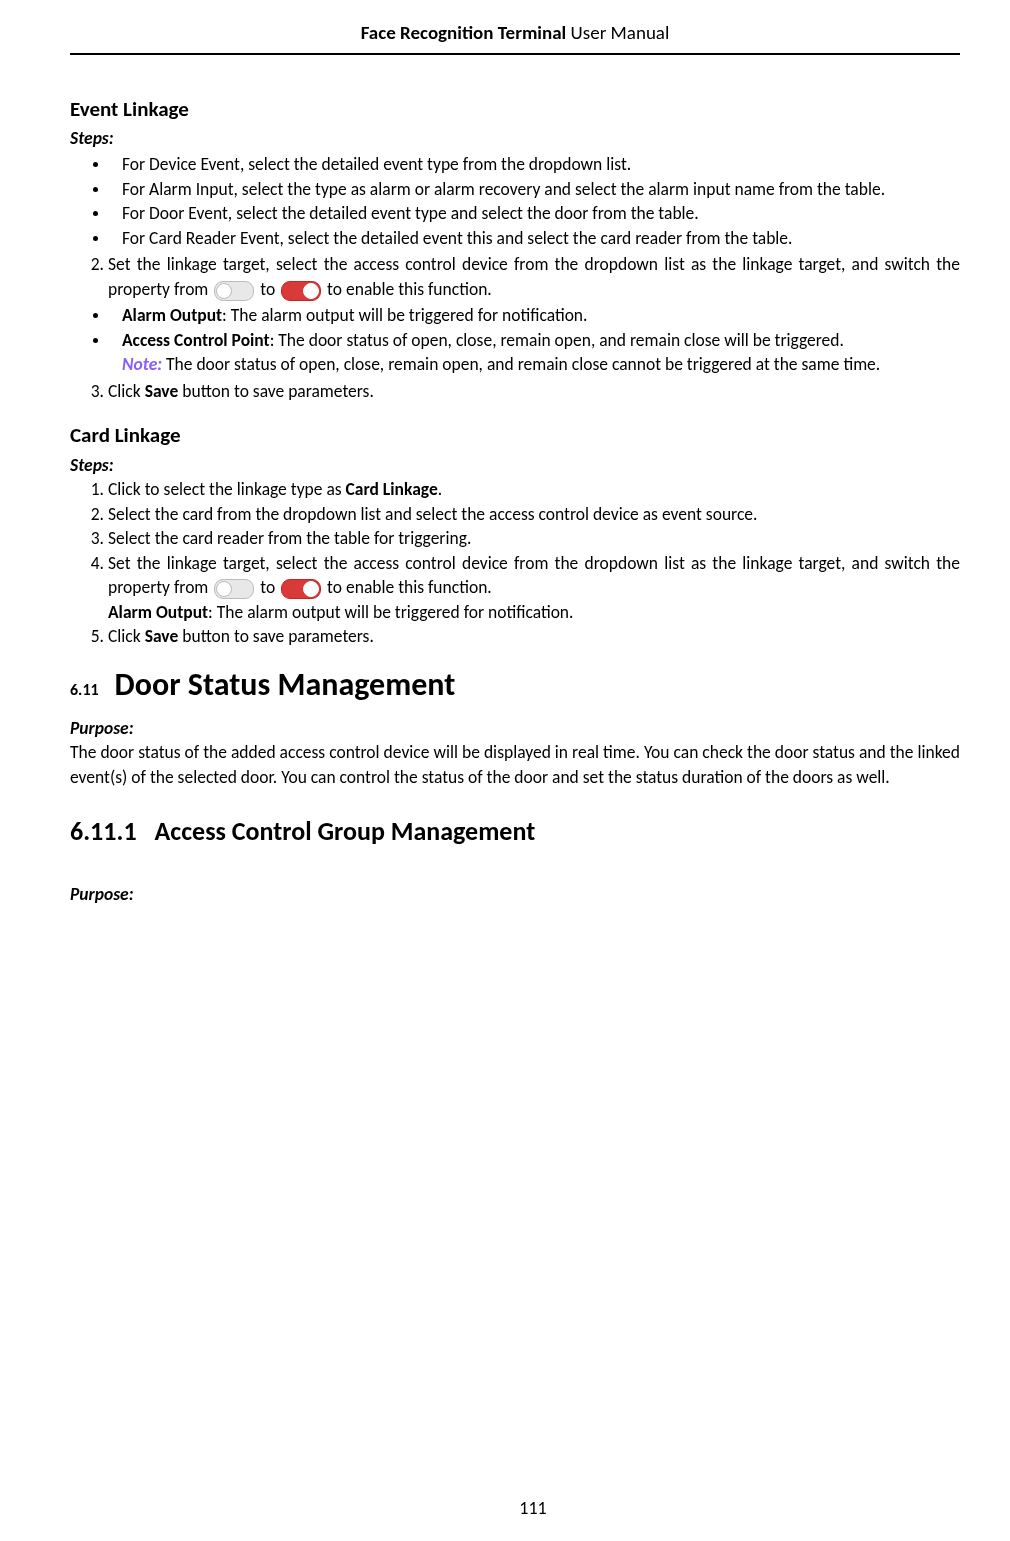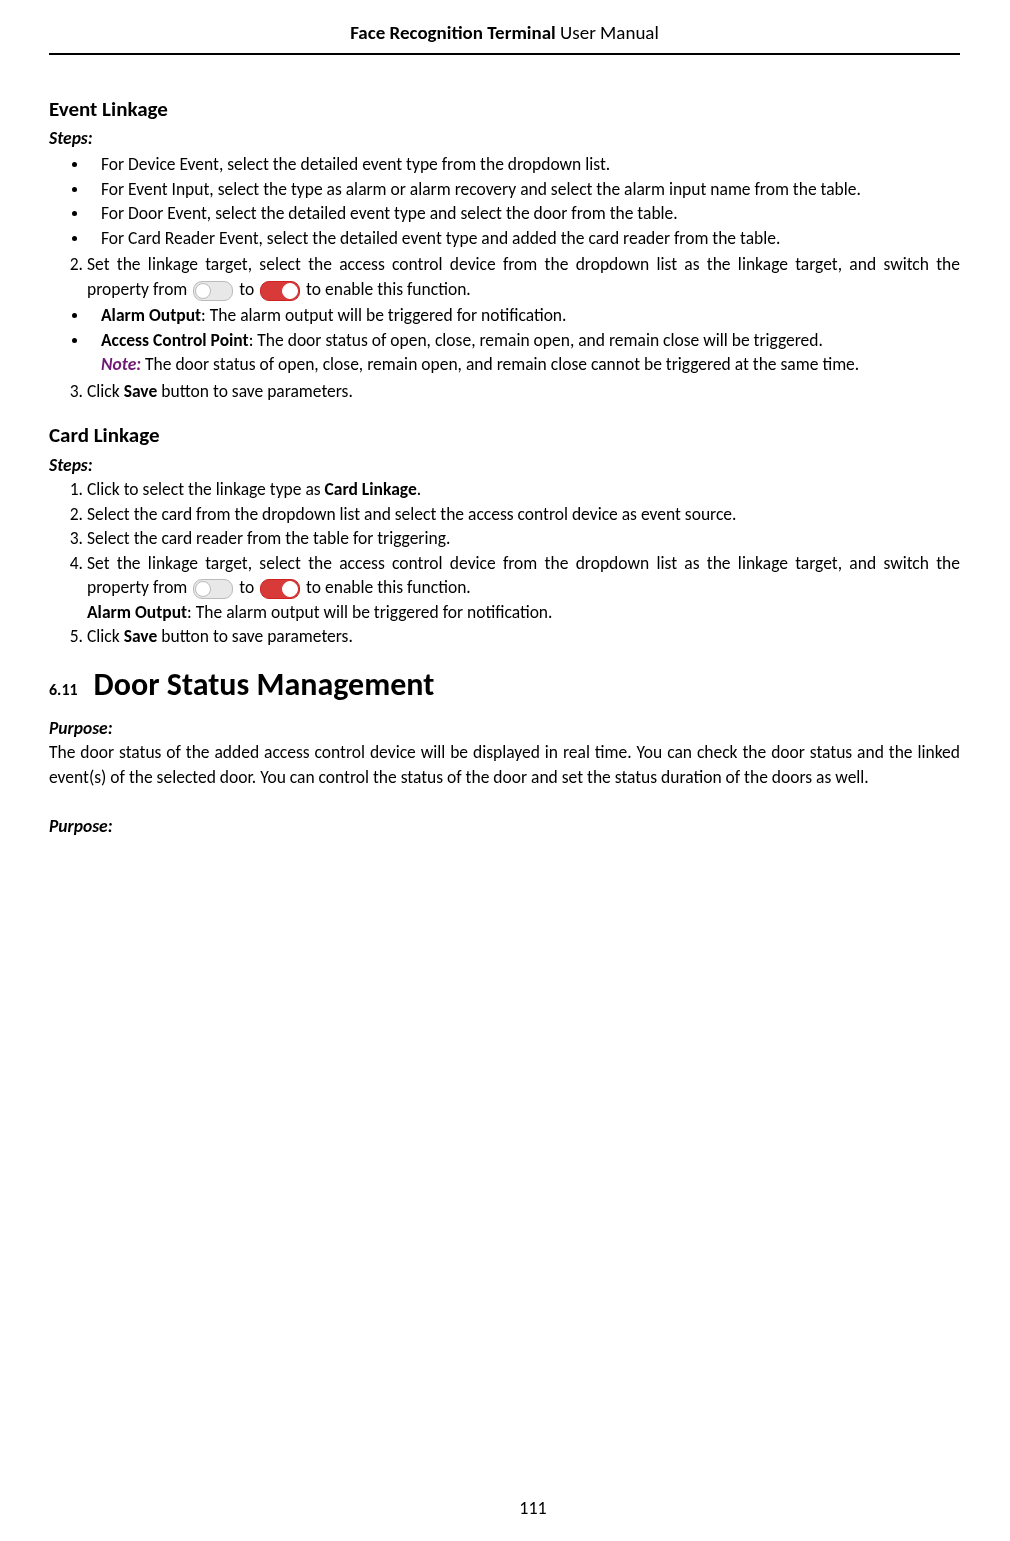--- a/index.html
+++ b/index.html
@@ -8,21 +8,21 @@
     line-height: 1.4;
     color: #000;
     margin: 0;
     padding: 0;
     width: 1010px;
     height: 1541px;
     box-sizing: border-box;
     position: relative;
   }
   .page {
-    padding: 20px 50px 0 49px;
+    padding: 20px 50px 0 70px;
   }
   .header {
     text-align: center;
     font-size: 19px;
     padding-bottom: 6px;
     border-bottom: 2.5px solid #000;
     margin-bottom: 40px;
   }
   .header .bold { font-weight: bold; }
   .header .regular { font-weight: normal; }
@@ -82,21 +82,21 @@
   ul.bullets > li {
     text-align: justify;
     padding-left: 12px;
     margin-bottom: 0px;
   }
   ul.bullets > li::marker {
     font-size: 16px;
   }
   .bold { font-weight: bold; }
   .note-red {
-    color: #701a75;
+    color: #8b5cf6;
     font-weight: bold;
     font-style: italic;
   }
   .toggle-off, .toggle-on {
     display: inline-block;
     vertical-align: middle;
     width: 38px;
     height: 18px;
     border-radius: 9px;
     position: relative;
@@ -151,23 +151,23 @@
     <span class="bold">Face Recognition Terminal</span>
     <span class="regular"> <span>User Manual</span></span>
   </div>
 
   
   <div class="h3">Event Linkage</div>
   <div class="label-bold-italic">Steps:</div>
 
   <ul class="bullets">
     <li>For Device Event, select the detailed event type from the dropdown list.</li>
-    <li>For Event Input, select the type as alarm or alarm recovery and select the alarm input name from the table.</li>
+    <li>For Alarm Input, select the type as alarm or alarm recovery and select the alarm input name from the table.</li>
     <li>For Door Event, select the detailed event type and select the door from the table.</li>
-    <li>For Card Reader Event, select the detailed event type and added the card reader from the table.</li>
+    <li>For Card Reader Event, select the detailed event this and select the card reader from the table.</li>
   </ul>
   <ol class="steps" start="2">
     <li>
       <span class="step-body">
         <span>Set the linkage target, select the access control device from the dropdown list as the linkage target, and switch the property from </span><span class="toggle-off"></span><span> to </span><span class="toggle-on"></span><span> to enable this function.</span>
       </span>
     </li>
   </ol>
   <ul class="bullets">
     <li>
@@ -209,20 +209,23 @@
   </ol>
 
   
   <div class="h1">
     <span class="num">6.11</span><span>Door Status Management</span>
   </div>
   <div class="label-bold-italic">Purpose:</div>
   <p class="para">The door status of the added access control device will be displayed in real time. You can check the door status and the linked event(s) of the selected door. You can control the status of the door and set the status duration of the doors as well.</p>
 
   
+  <div class="h2">
+    <span class="num">6.11.1</span><span>Access Control Group Management</span>
+  </div>
   <br>
   <div class="label-bold-italic">Purpose:</div>
 
 </div>
 
 <div class="footer">
   <span>111</span>
 </div>
 
 </body></html>

